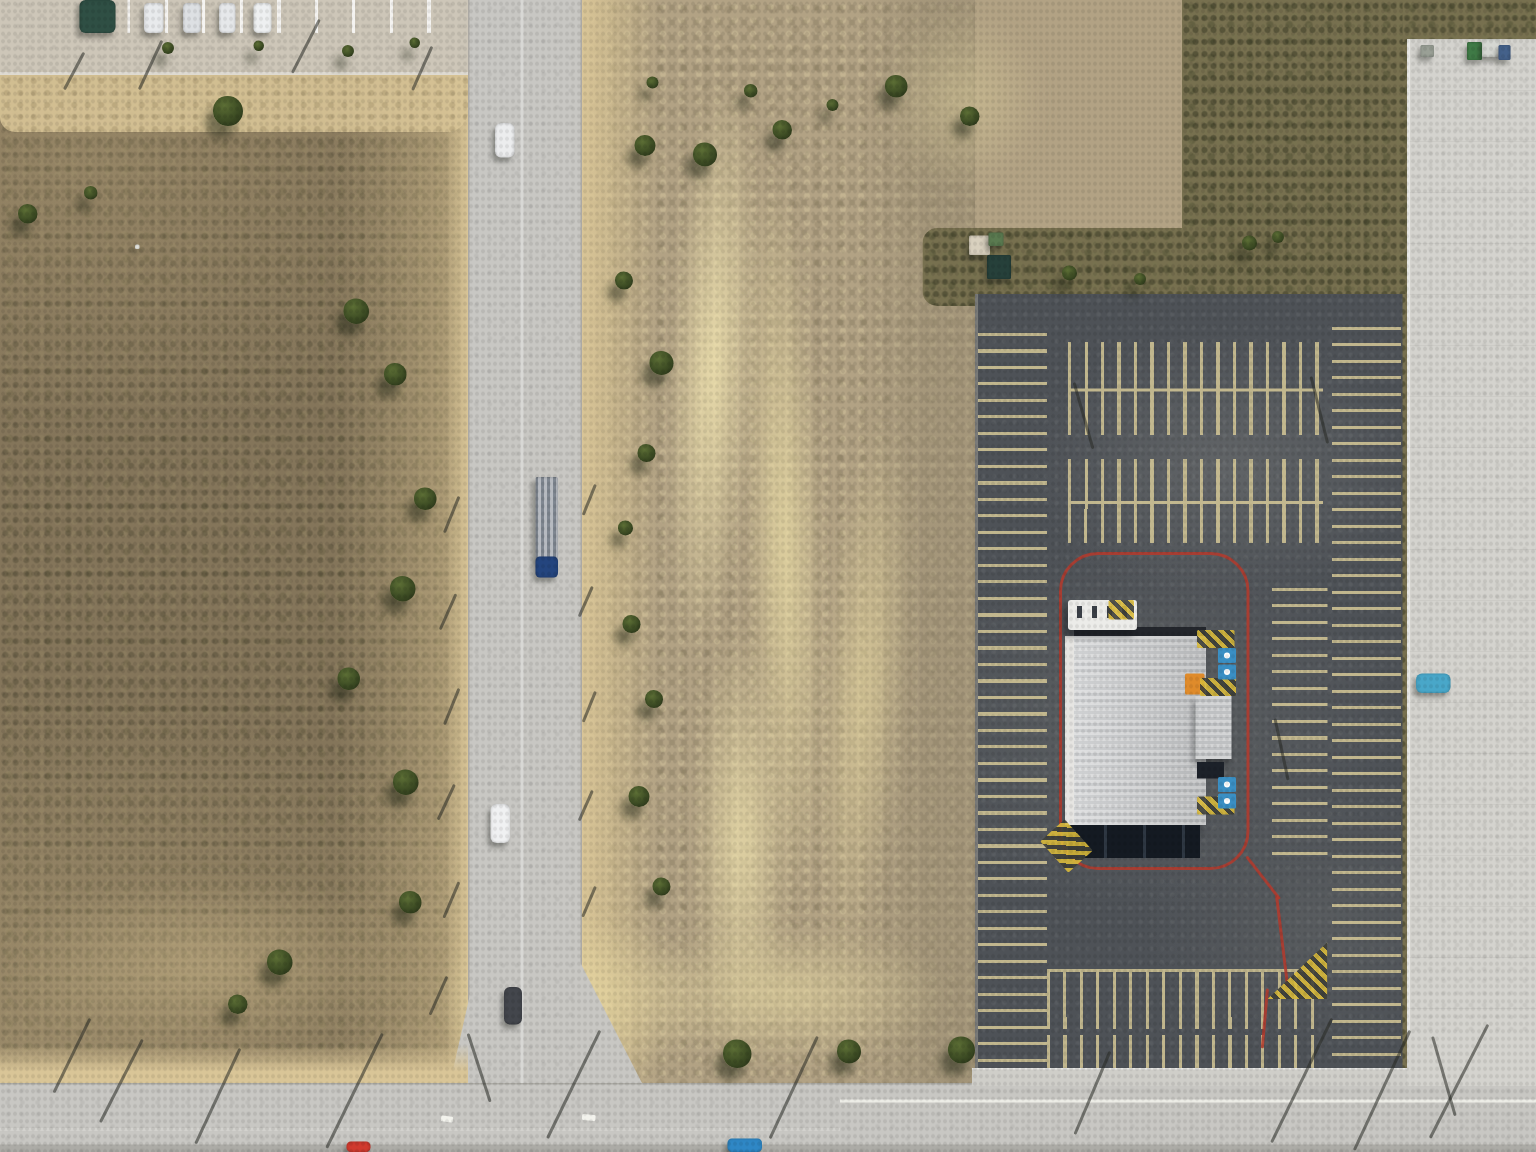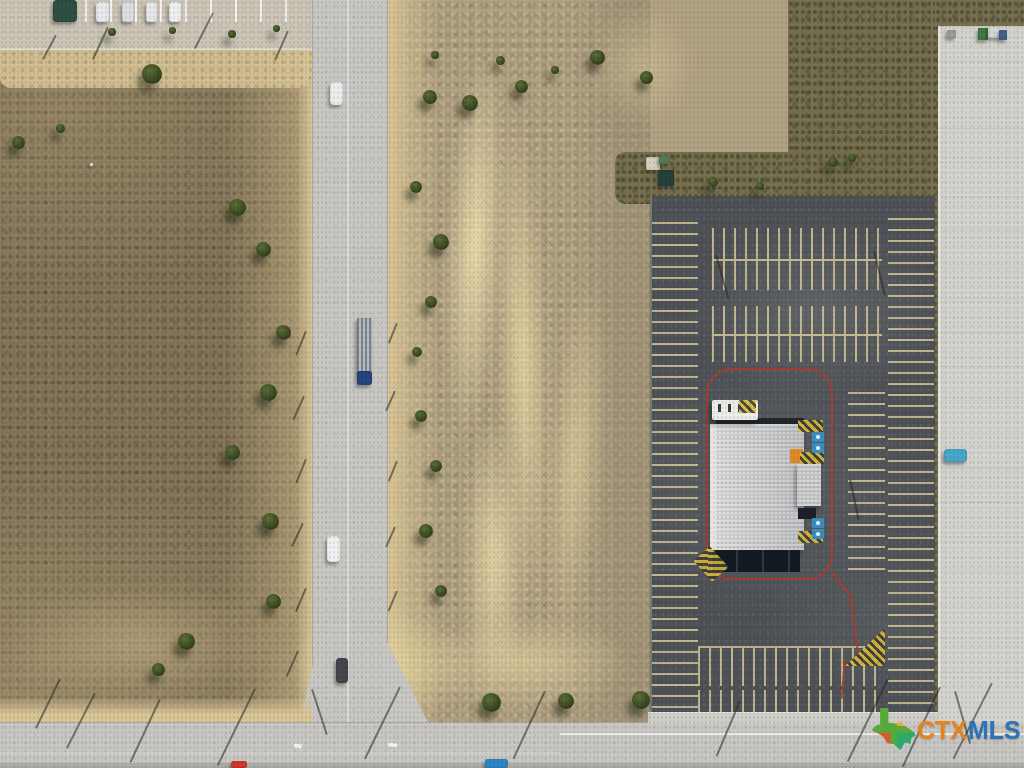--- a/index.html
+++ b/index.html
@@ -369,19 +369,14 @@
       <div class="pole" style="left: 60px; top: 678px; width: 55px; transform: rotate(116deg);"></div>
       <div class="pole" style="left: 312px; top: 688px; width: 48px; transform: rotate(72deg);"></div>
       <div class="pole" style="left: 955px; top: 690px; width: 55px; transform: rotate(74deg);"></div>
       <div class="pole" style="left: 716px; top: 254px; width: 46px; transform: rotate(74deg);"></div>
       <div class="pole" style="left: 874px; top: 250px; width: 46px; transform: rotate(76deg);"></div>
       <div class="pole" style="left: 850px; top: 478px; width: 42px; transform: rotate(78deg);"></div>
     </div>
 
   <div id="grain"></div>
 
-  <div id="watermark">
-    <div id="texas-icon"></div>
-    <span class="wm-text" id="wm-ctx" style="color: rgb(232, 130, 30);">CTX</span>
-    <span class="wm-text" id="wm-mls" style="color: rgb(43, 116, 184);">MLS</span>
-  </div>
 
 </div>
 
 </body></html>

